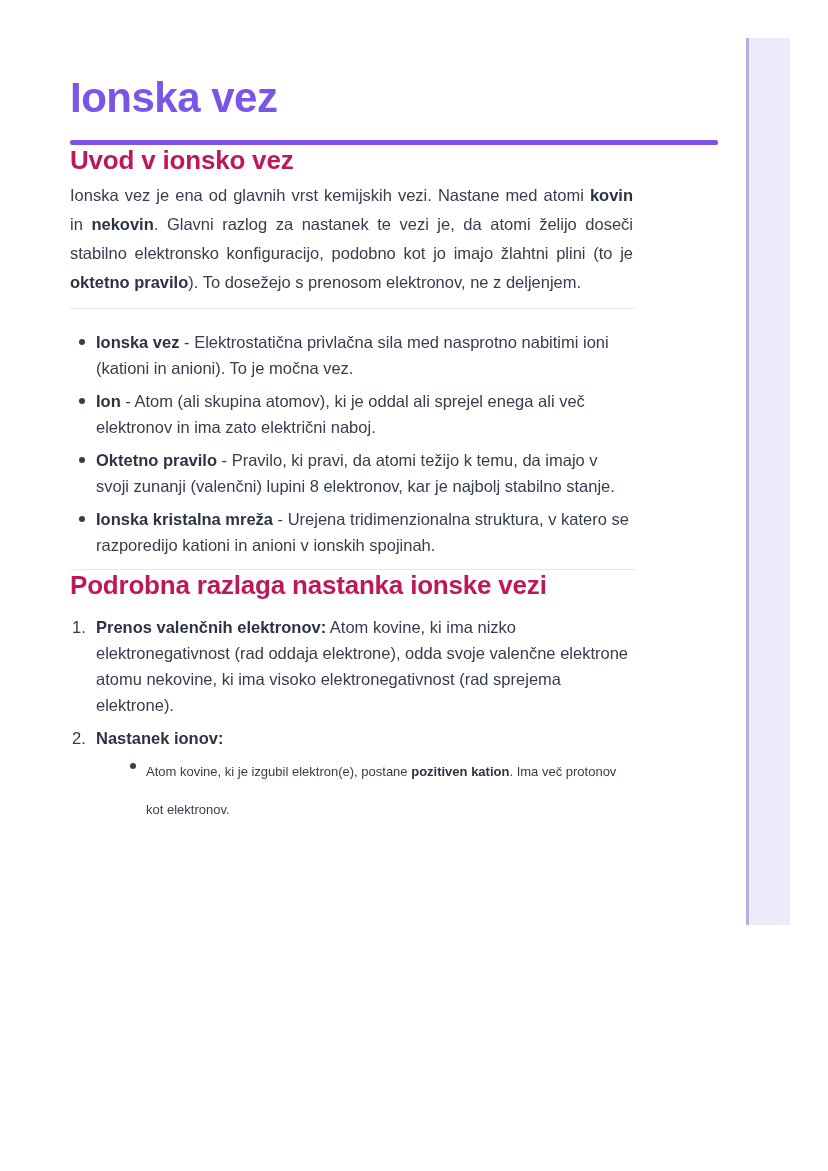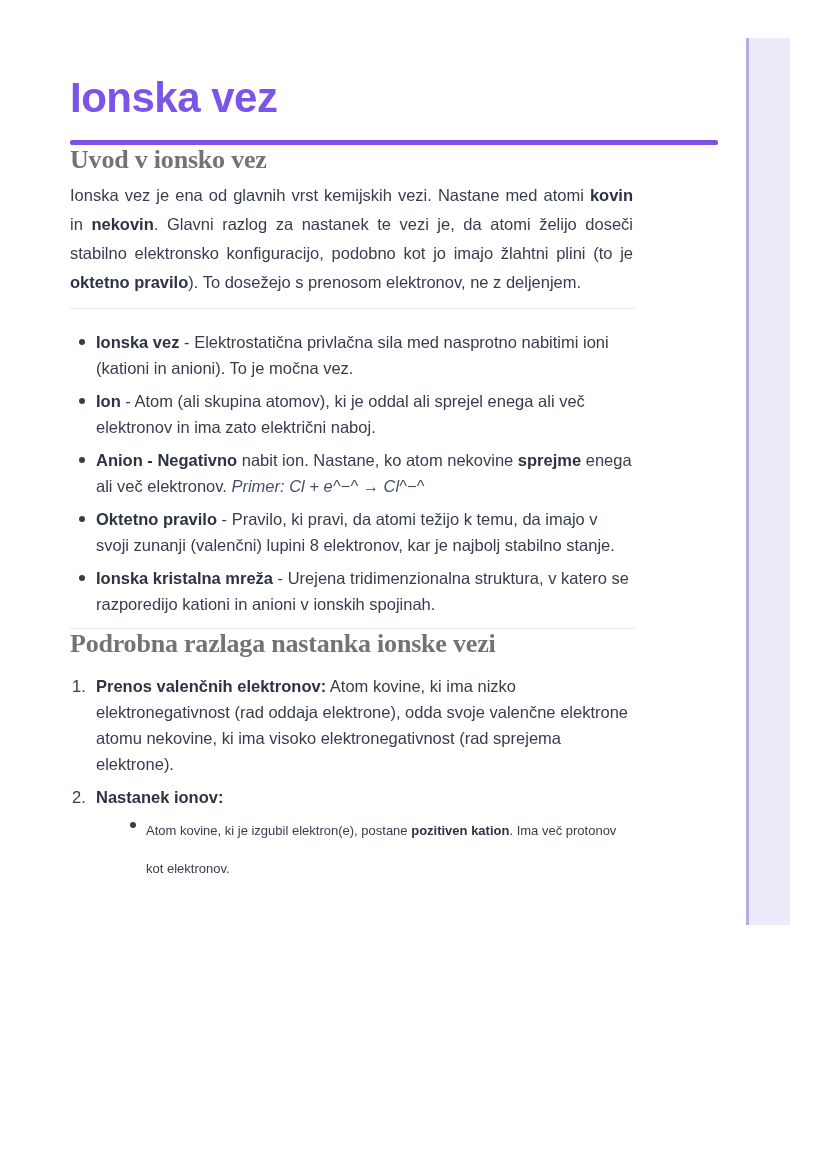--- a/index.html
+++ b/index.html
@@ -44,22 +44,21 @@
     height: 5px;
     border-radius: 2px;
     background: #7c52e8;
   }
   h2.section-heading {
     margin: 0;
     font-size: 26px;
     line-height: 30px;
     font-weight: bold;
     letter-spacing: -0.2px;
-    color: #737373;
-    font-family: Liberation Serif, serif;
+    color: #be185d;
   }
   .s1-heading { margin-top: 38px; }
   .s2-heading { margin-top: 28px; }
   .s3-heading { margin-top: 26px; }
   p.body-par {
     margin: 6px 0 0 0;
     width: 563px;
     font-size: 16.5px;
     line-height: 29px;
     color: #363d4d;
@@ -152,21 +151,20 @@
       <h2 class="section-heading s1-heading">Uvod v ionsko vez</h2>
       <p class="body-par"><span>Ionska vez je ena od glavnih vrst kemijskih vezi. Nastane med atomi </span><span class="b">kovin</span><span> in </span><span class="b">nekovin</span><span>. Glavni razlog za nastanek te vezi je, da atomi želijo doseči stabilno elektronsko konfiguracijo, podobno kot jo imajo žlahtni plini (to je </span><span class="b">oktetno pravilo</span><span>). To dosežejo s prenosom elektronov, ne z deljenjem.</span></p>
     </section>
 
     <hr class="divider">
 
     <section>
       <ul class="bullet-list">
         <li><span class="b">Ionska vez</span><span> - Elektrostatična privlačna sila med nasprotno nabitimi ioni (kationi in anioni). To je močna vez.</span></li>
         <li><span class="b">Ion</span><span> - Atom (ali skupina atomov), ki je oddal ali sprejel enega ali več elektronov in ima zato električni naboj.</span></li>
-        <li><span class="b">Anion - Negativno</span><span> nabit ion. Nastane, ko atom nekovine </span><span class="b">sprejme</span><span> enega ali več elektronov. </span><span class="i">Primer: Cl + e^−^ → Cl^−^</span></li>
         <li><span class="b">Oktetno pravilo</span><span> - Pravilo, ki pravi, da atomi težijo k temu, da imajo v svoji zunanji (valenčni) lupini 8 elektronov, kar je najbolj stabilno stanje.</span></li>
         <li><span class="b">Ionska kristalna mreža</span><span> - Urejena tridimenzionalna struktura, v katero se razporedijo kationi in anioni v ionskih spojinah.</span></li>
       </ul>
     </section>
 
     <hr class="divider">
 
     <section>
       <h2 class="section-heading s3-heading">Podrobna razlaga nastanka ionske vezi</h2>
       <ol class="num-list">

